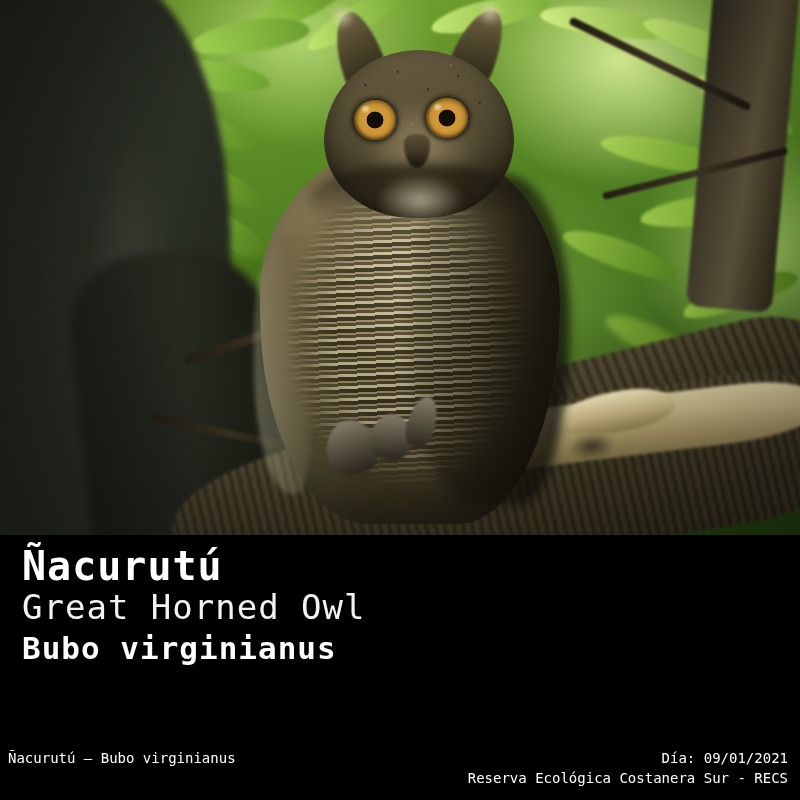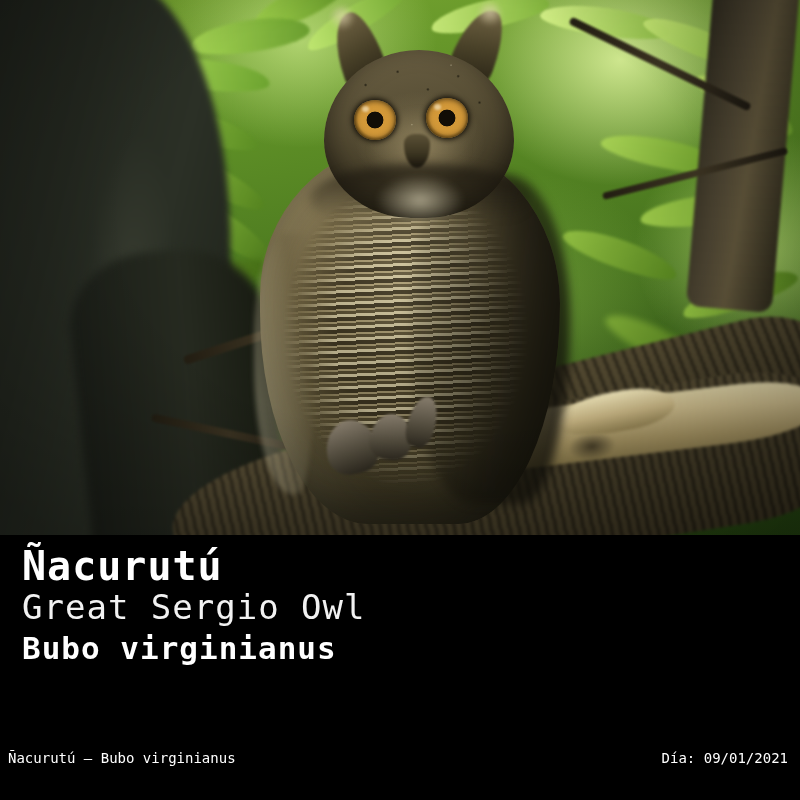--- a/index.html
+++ b/index.html
@@ -395,26 +395,27 @@
       <div class="talon" style="left:86px;top:396px;width:52px;height:54px;transform:rotate(-12deg);"></div>
       <div class="talon" style="left:130px;top:390px;width:42px;height:46px;transform:rotate(8deg);"></div>
       <div class="talon" style="left:168px;top:372px;width:28px;height:52px;transform:rotate(16deg);"></div>
     </div>
 
     <div class="photo-vignette"></div>
   </div>
 
   <div id="caption">
     <div class="title-common">Ñacurutú</div>
-    <div class="title-english">Great Sergio Owl</div>
+    <div class="title-english">Great Horned Owl</div>
     <div class="title-latin">Bubo virginianus</div>
 
     <div id="footer">
       <div class="foot-left">
         <span class="foot-line">Ñacurutú — Bubo virginianus</span>
       </div>
       <div class="foot-right">
         <span class="foot-line">Día: 09/01/2021</span>
+        <span class="foot-line">Reserva Ecológica Costanera Sur - RECS</span>
       </div>
     </div>
   </div>
 
 </div>
 
 </body></html>

